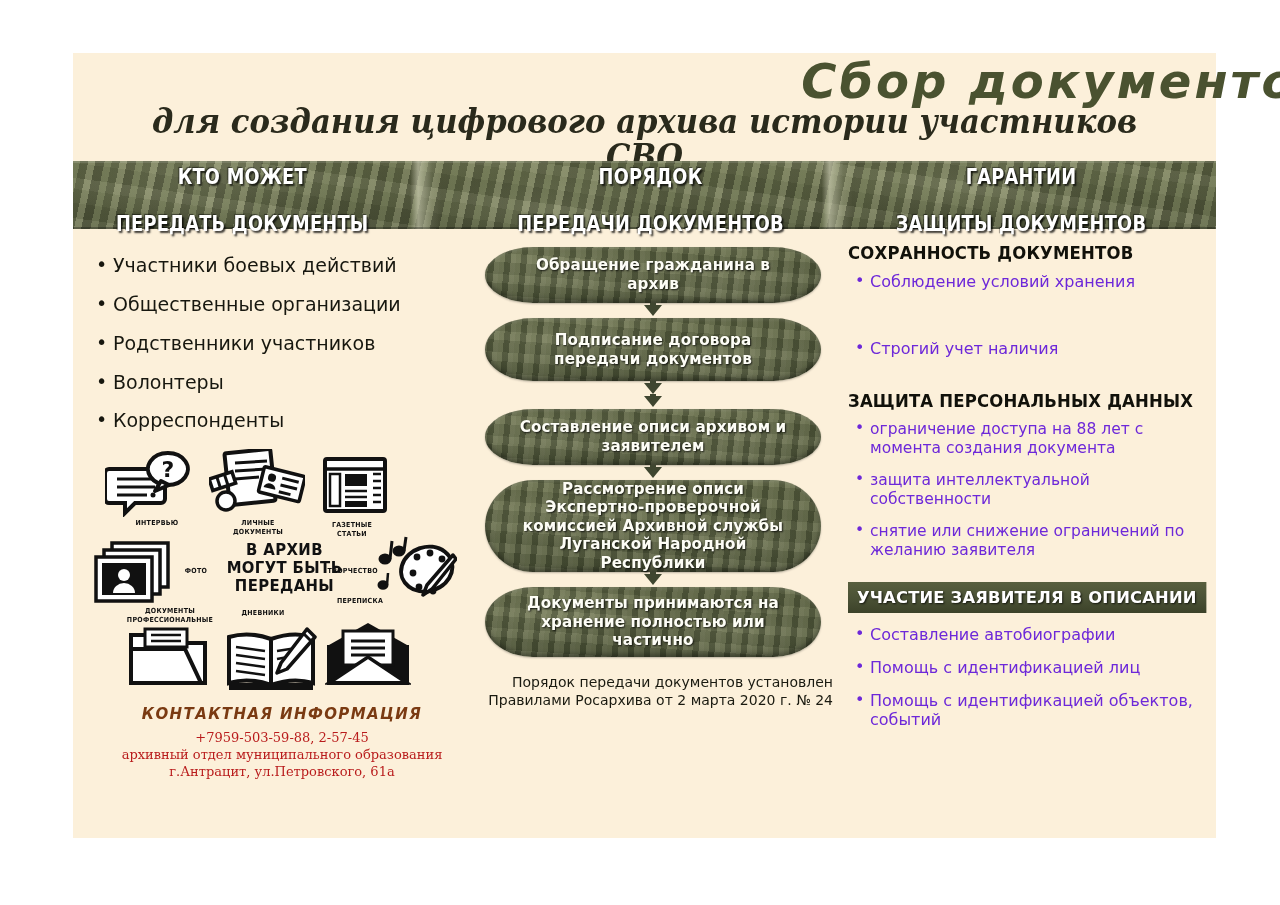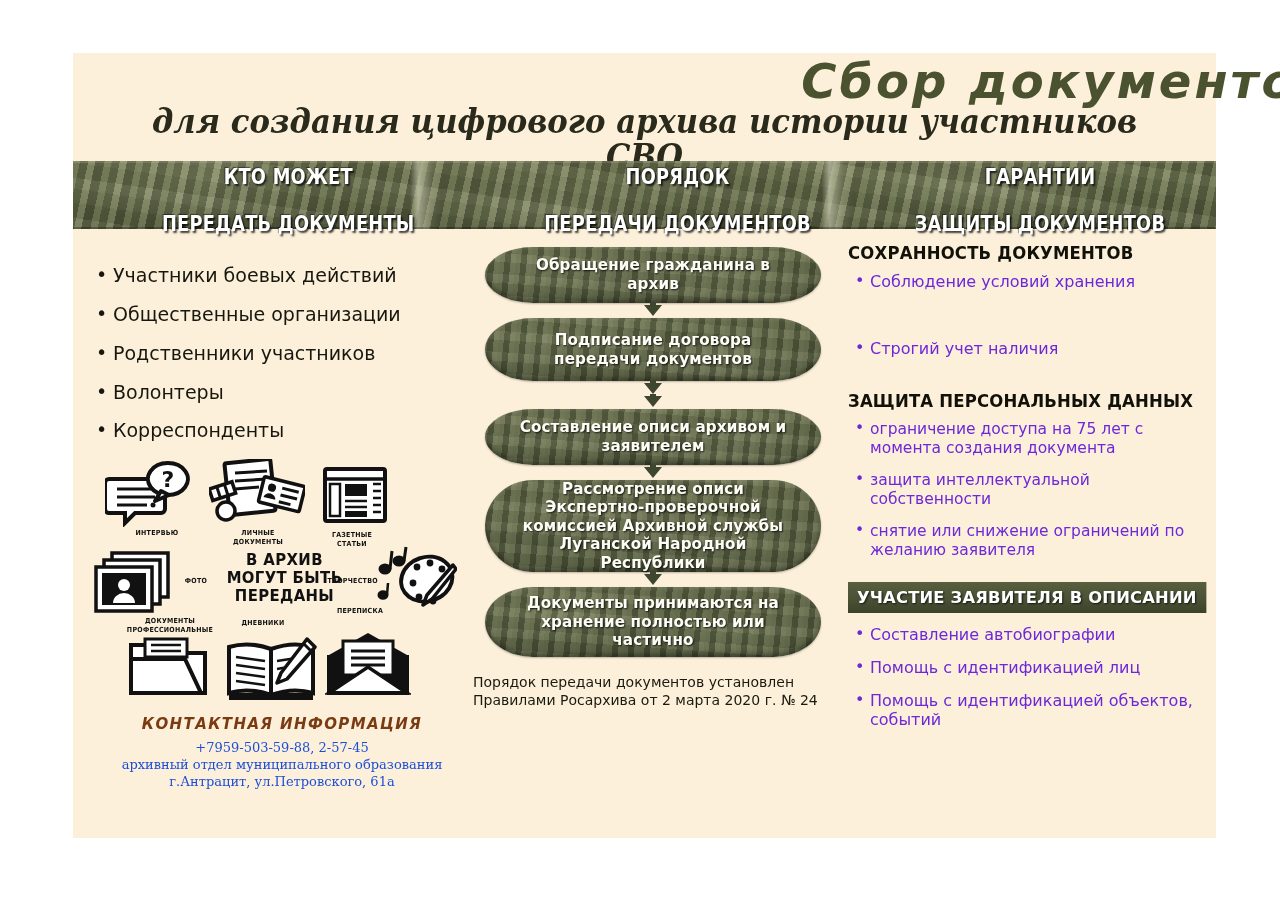--- a/index.html
+++ b/index.html
@@ -52,21 +52,21 @@
         rgba(168,172,136,0.40) 0px, rgba(168,172,136,0.40) 11px,
         rgba(92,98,66,0.40) 11px,  rgba(92,98,66,0.40) 26px,
         rgba(132,138,100,0.35) 26px,rgba(132,138,100,0.35) 40px),
       radial-gradient(ellipse 220px 60px at 12% 30%, rgba(196,198,166,0.55), rgba(0,0,0,0) 70%),
       radial-gradient(ellipse 180px 50px at 42% 70%, rgba(196,198,166,0.45), rgba(0,0,0,0) 70%),
       radial-gradient(ellipse 200px 55px at 78% 35%, rgba(196,198,166,0.50), rgba(0,0,0,0) 70%),
       linear-gradient(180deg,#6e7450 0%,#5c6344 35%,#4d5339 70%,#3f4530 100%);
     box-shadow:inset 0 2px 0 rgba(255,255,255,0.12), inset 0 -2px 0 rgba(0,0,0,0.28);
   }
   .band-col{
-    position:absolute;top:0;height:80px;display:flex;align-items:center;justify-content:center;
+    position:absolute;top:0;height:80px;display:flex;align-items:center;justify-content:flex-start;
   }
   .band-col span{
     display:block;text-align:center;color:#ffffff;
     font-family:"DejaVu Sans",sans-serif;font-weight:700;font-size:21px;
     line-height:1.12;letter-spacing:0.3px;
     text-shadow:2px 2px 2px rgba(0,0,0,0.75), -1px -1px 1px rgba(0,0,0,0.5);
     transform:scaleX(0.92);
   }
   .bc1{left:20px;width:390px;}
   .bc2{left:420px;width:370px;}
@@ -75,21 +75,21 @@
   
   .col-left{position:absolute;left:14px;top:190px;width:390px;height:585px;}
   .col-mid{position:absolute;left:400px;top:190px;width:360px;height:585px;}
   .col-right{position:absolute;left:775px;top:190px;width:362px;height:585px;}
 
   
   .lb{
     font-family:"DejaVu Sans",sans-serif;font-size:19px;color:#17170f;
     margin:0 0 17px 26px;position:relative;line-height:1.15;
   }
-  .lb:first-child{margin-top:22px;}
+  .lb:first-child{margin-top:12px;}
   .lb::before{content:"•";position:absolute;left:-17px;top:-1px;font-size:19px;color:#17170f;}
 
   
   .cluster{position:relative;width:390px;height:250px;margin-top:10px;}
   .ic{position:absolute;}
   .ic svg{display:block;}
   .iclabel{
     position:absolute;font-family:"DejaVu Sans",sans-serif;font-weight:700;
     font-size:7px;color:#111;letter-spacing:0.3px;text-align:center;line-height:1.25;
     transform:scaleX(0.9);
@@ -100,21 +100,21 @@
     color:#111;line-height:1.12;letter-spacing:0.4px;transform:scaleX(0.93);
   }
 
   
   .contact{margin-top:6px;text-align:center;width:390px;}
   .contact-h{
     font-family:"DejaVu Sans",sans-serif;font-weight:700;font-style:italic;
     font-size:15px;color:#7a3a12;letter-spacing:1.4px;margin-bottom:7px;
   }
   .contact-l{
-    font-family:"DejaVu Serif",serif;font-size:13px;color:#1d4ed8;line-height:1.3;
+    font-family:"DejaVu Serif",serif;font-size:13px;color:#b91c1c;line-height:1.3;
   }
 
   
   .pill{
     position:relative;margin:0 auto;width:336px;border-radius:48px/50%;
     background:
       repeating-linear-gradient(96deg,
         rgba(128,134,98,0.40) 0px, rgba(128,134,98,0.40) 5px,
         rgba(62,68,44,0.45) 5px,  rgba(62,68,44,0.45) 11px,
         rgba(158,162,126,0.30) 11px,rgba(158,162,126,0.30) 16px),
@@ -138,21 +138,21 @@
   .arrow{
     width:0;height:0;margin:2px auto;
     border-left:9px solid transparent;border-right:9px solid transparent;
     border-top:11px solid #3f4630;
     position:relative;
   }
   .arrow::before{
     content:"";position:absolute;left:-3px;top:-13px;width:6px;height:7px;background:#3f4630;
   }
   .flow-note{
-    margin-top:16px;text-align:left;width:360px;
+    margin-top:16px;text-align:right;width:360px;
     font-family:"DejaVu Sans",sans-serif;font-size:14px;color:#1a1a10;line-height:1.3;
   }
 
   
   .rh{
     font-family:"DejaVu Sans",sans-serif;font-weight:700;font-size:17px;
     color:#11110a;letter-spacing:0.2px;margin:0 0 9px 0;transform:scaleX(0.97);
     transform-origin:0 50%;
   }
   .rh-band{
@@ -386,21 +386,21 @@
     </div>
 
     <div class="col-right">
       <div class="rh">СОХРАННОСТЬ ДОКУМЕНТОВ</div>
       <div class="rb big">Соблюдение условий хранения</div>
       <div class="gap-lg"></div>
       <div class="rb big">Строгий учет наличия</div>
 
       <div class="gap-md"></div>
       <div class="rh">ЗАЩИТА ПЕРСОНАЛЬНЫХ ДАННЫХ</div>
-      <div class="rb">ограничение доступа  на 75 лет с момента создания документа</div>
+      <div class="rb">ограничение доступа  на 88 лет с момента создания документа</div>
       <div class="rb">защита интеллектуальной собственности</div>
       <div class="rb">снятие или снижение ограничений по желанию заявителя</div>
 
       <div class="gap-sm"></div>
       <div class="rh-band">УЧАСТИЕ ЗАЯВИТЕЛЯ В ОПИСАНИИ</div>
       <div class="rb big">Составление автобиографии</div>
       <div class="rb big">Помощь с идентификацией лиц</div>
       <div class="rb big">Помощь с идентификацией объектов, событий</div>
     </div>
 

